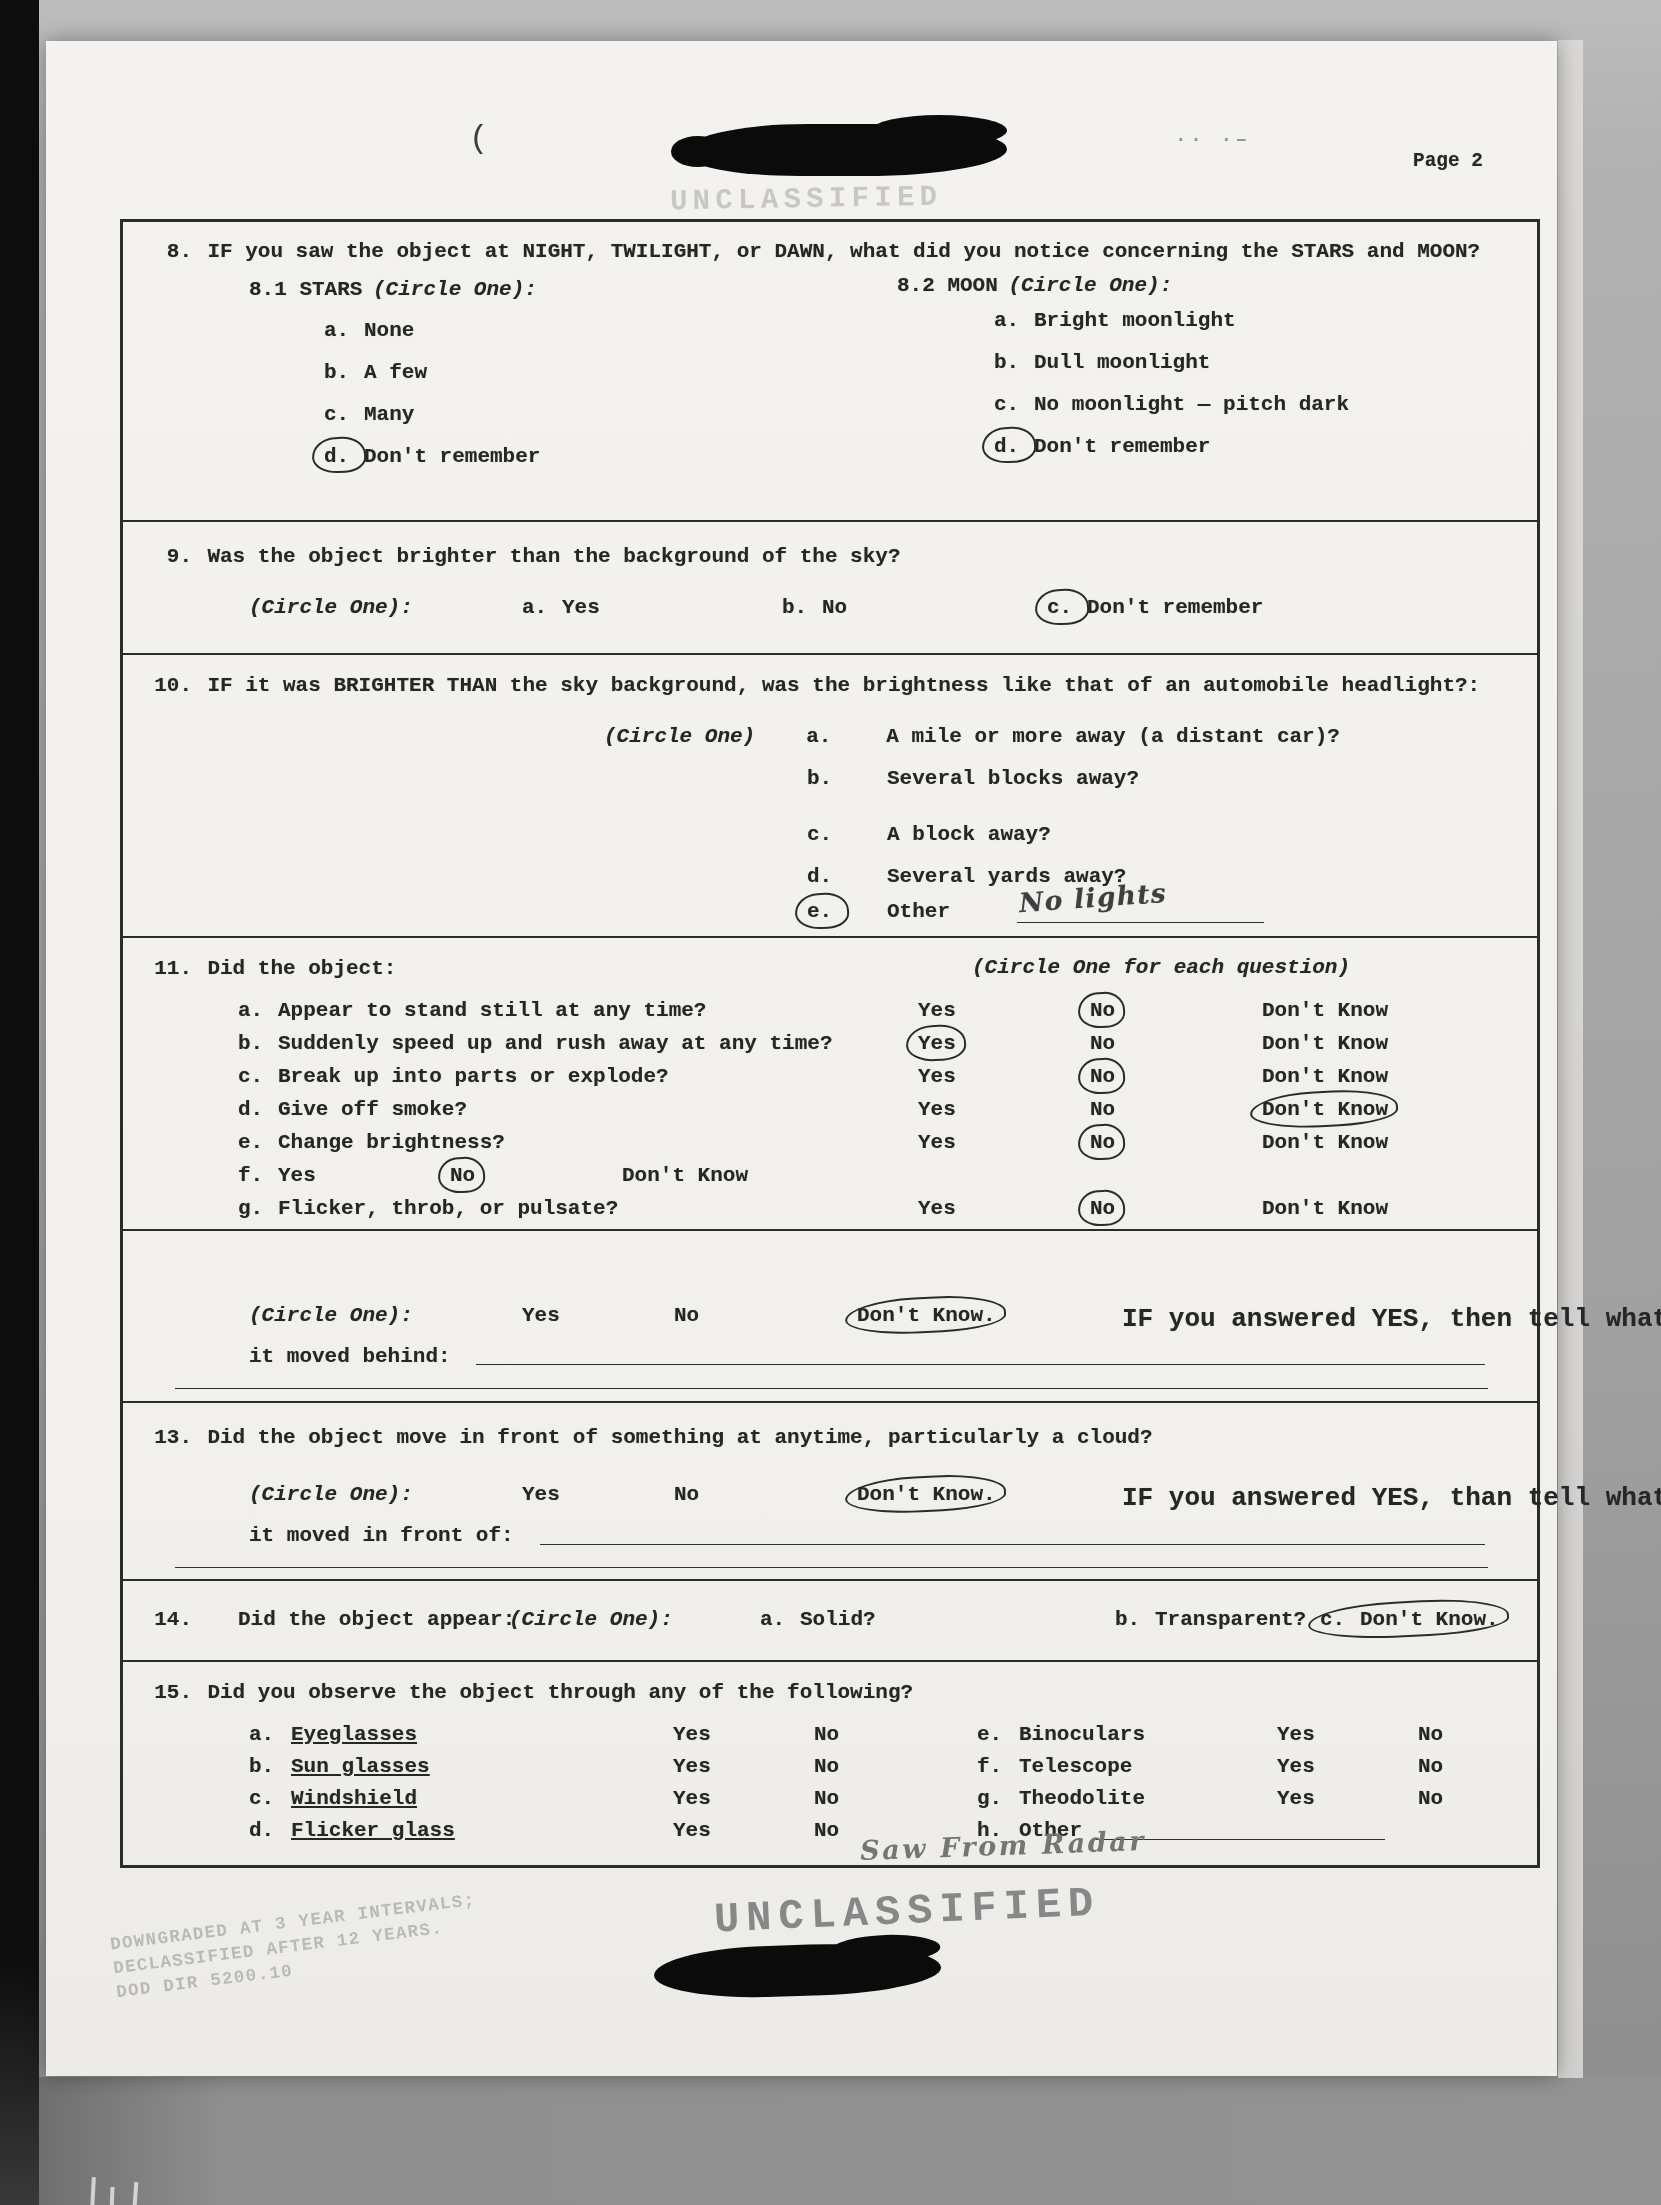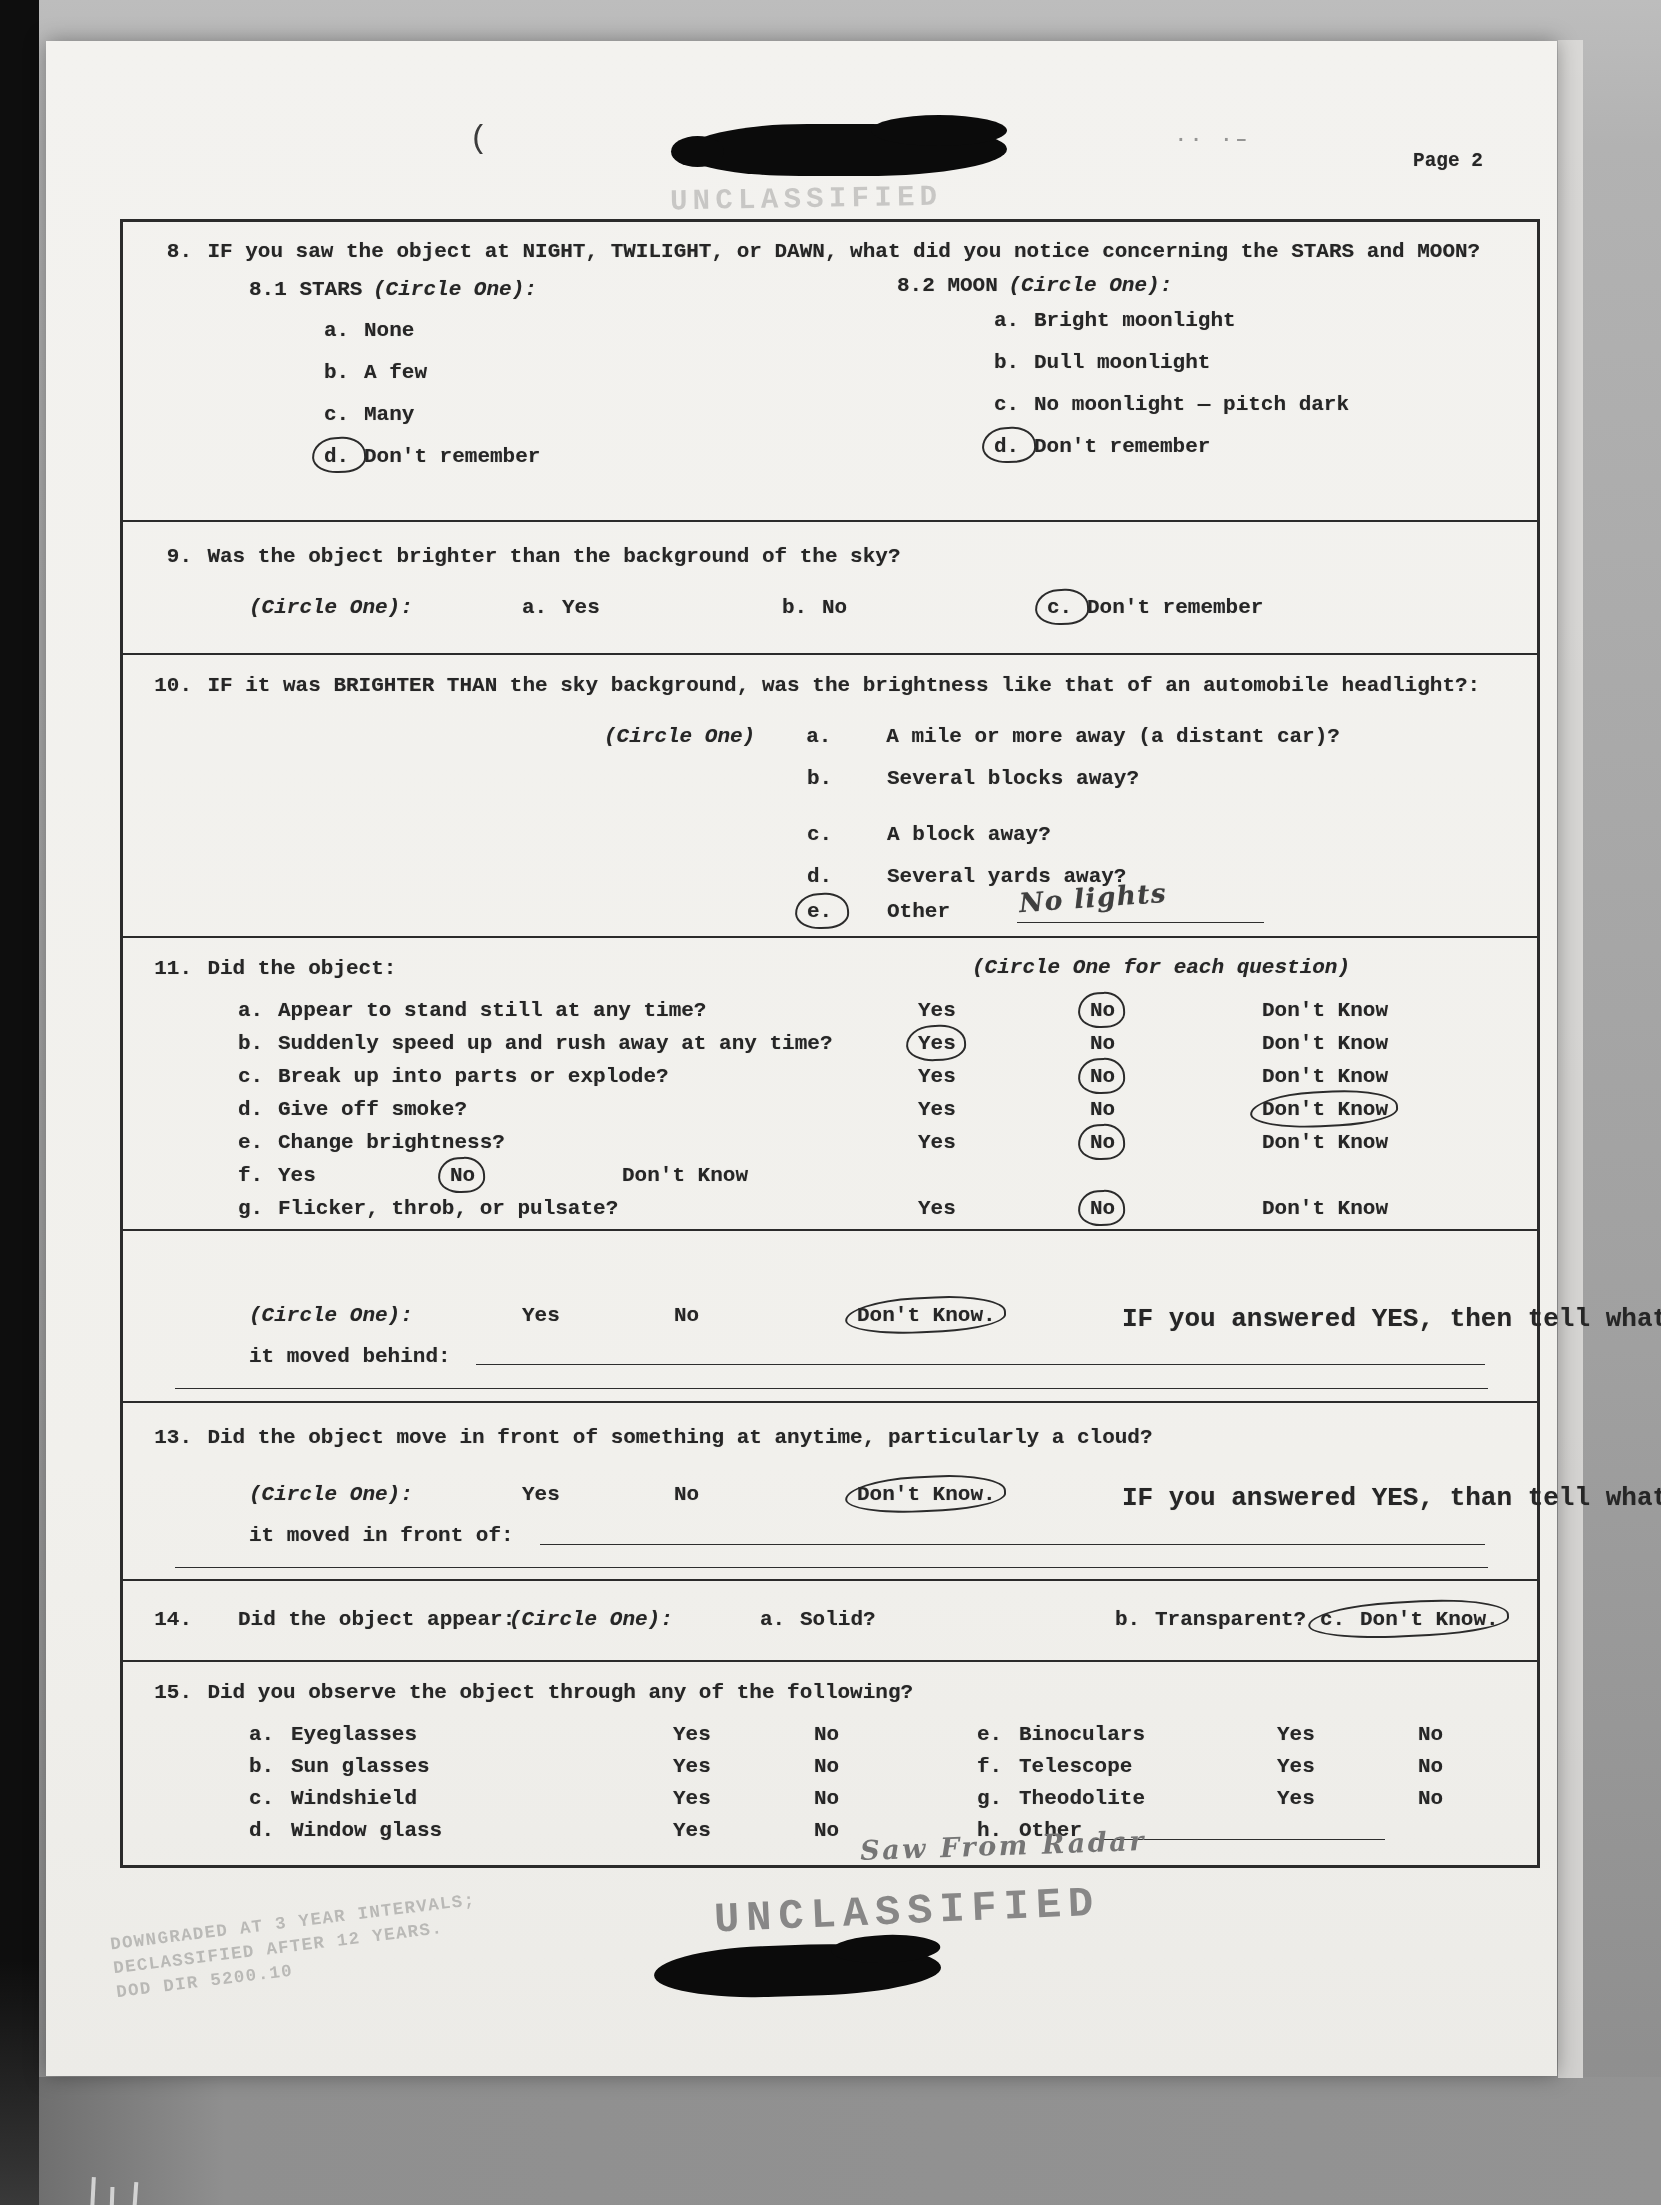--- a/index.html
+++ b/index.html
@@ -110,21 +110,21 @@
   .q13-l4u{left:52px;right:49px;top:164px;}
 
   
   .q14-line{position:absolute;top:27px;left:0;right:0;height:31px;}
   .p14-t{left:115px}.p14-cn{left:386px}.p14-a{left:637px}.p14-b{left:992px}.p14-c{left:1197px}
 
   
   .q15-rows{position:absolute;top:56px;left:0;right:0;}
   .q15-row{display:flex;height:32px;align-items:center;}
   .q15-lletter{margin-left:126px;min-width:42px;display:inline-block;}
-  .q15-ltext{width:382px;display:inline-block;}
+  .q15-ltext{width:382px;display:inline-block;text-decoration:underline;}
   .q15-lyes{width:141px;display:inline-block;}
   .q15-lno{width:163px;display:inline-block;}
   .q15-rletter{min-width:42px;display:inline-block;}
   .q15-rtext{width:258px;display:inline-block;}
   .q15-ryes{width:141px;display:inline-block;}
   .q15-rno{flex:1;display:inline-block;}
   .q15-other-line .uline{width:291px;margin-left:12.3px;}
   .hw-radar{position:absolute;left:737px;top:168px;font-size:27px;color:#757575;transform:rotate(-2deg);letter-spacing:2.6px;}
 </style>
 </head>
@@ -368,21 +368,21 @@
               <span class="q15-ltext">Windshield</span>
               <span class="q15-lyes">Yes</span>
               <span class="q15-lno">No</span>
               <span class="q15-rletter">g.</span>
               <span class="q15-rtext">Theodolite</span>
               <span class="q15-ryes">Yes</span>
               <span class="q15-rno">No</span>
           </div>
           <div class="q15-row q15-other-line txt">
             <span class="q15-lletter">d.</span>
-              <span class="q15-ltext">Window glass</span>
+              <span class="q15-ltext">Flicker glass</span>
               <span class="q15-lyes">Yes</span>
               <span class="q15-lno">No</span>
               <span class="q15-rletter">h.</span>
               <span>Other</span>
               <span class="uline"></span>
           </div>
         </div>
         <div class="hand hw-radar">Saw From Radar</div>
       </section>
 

